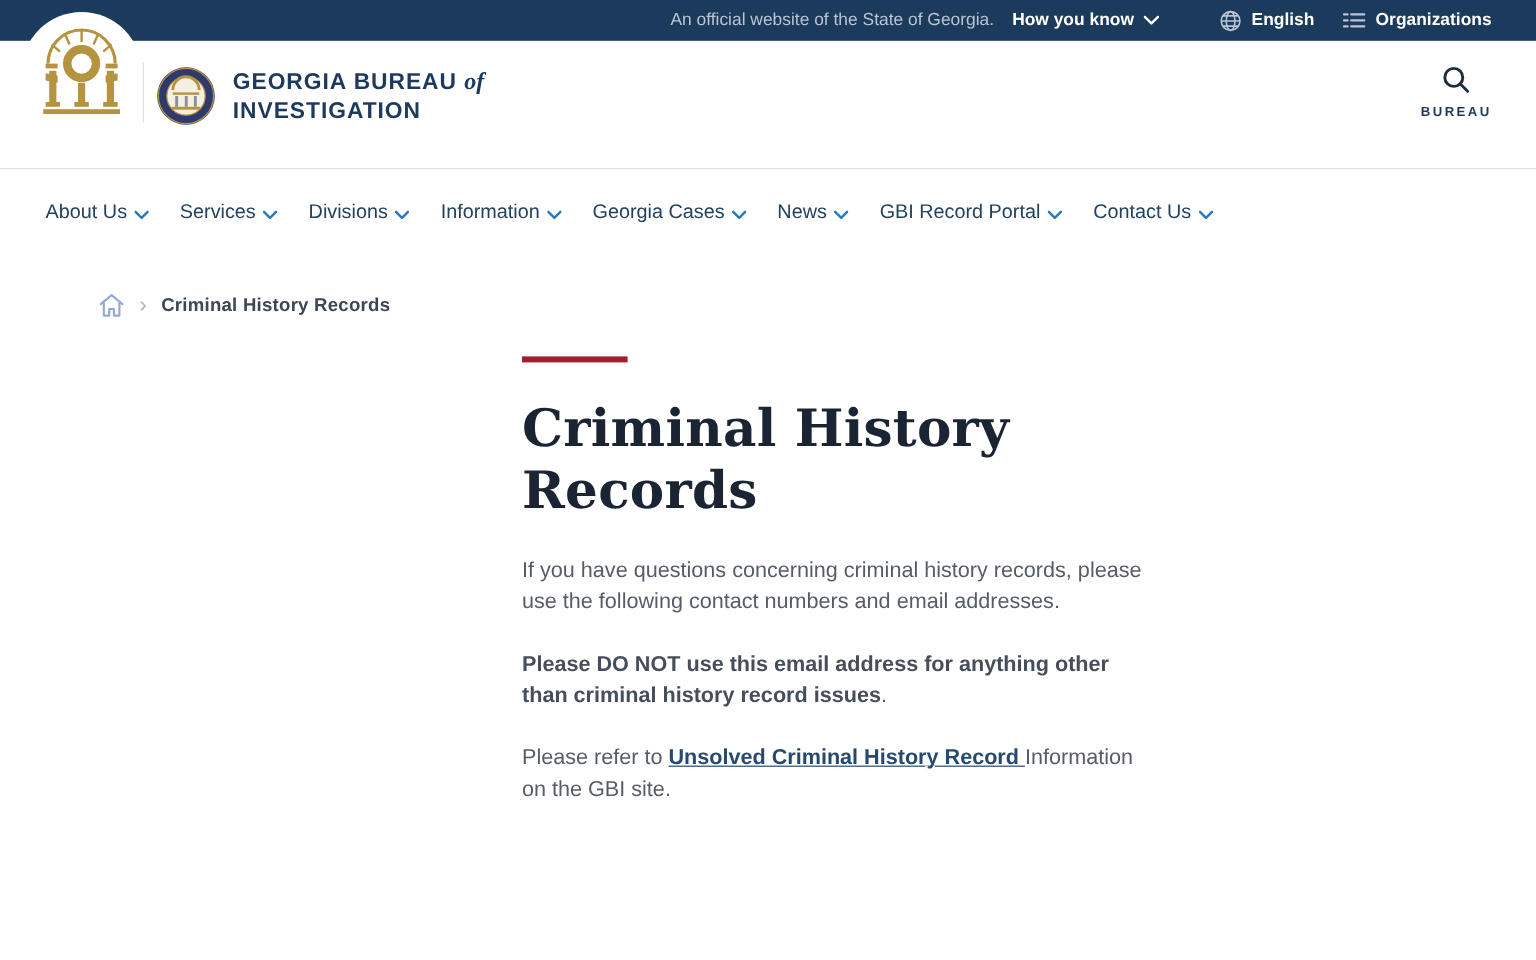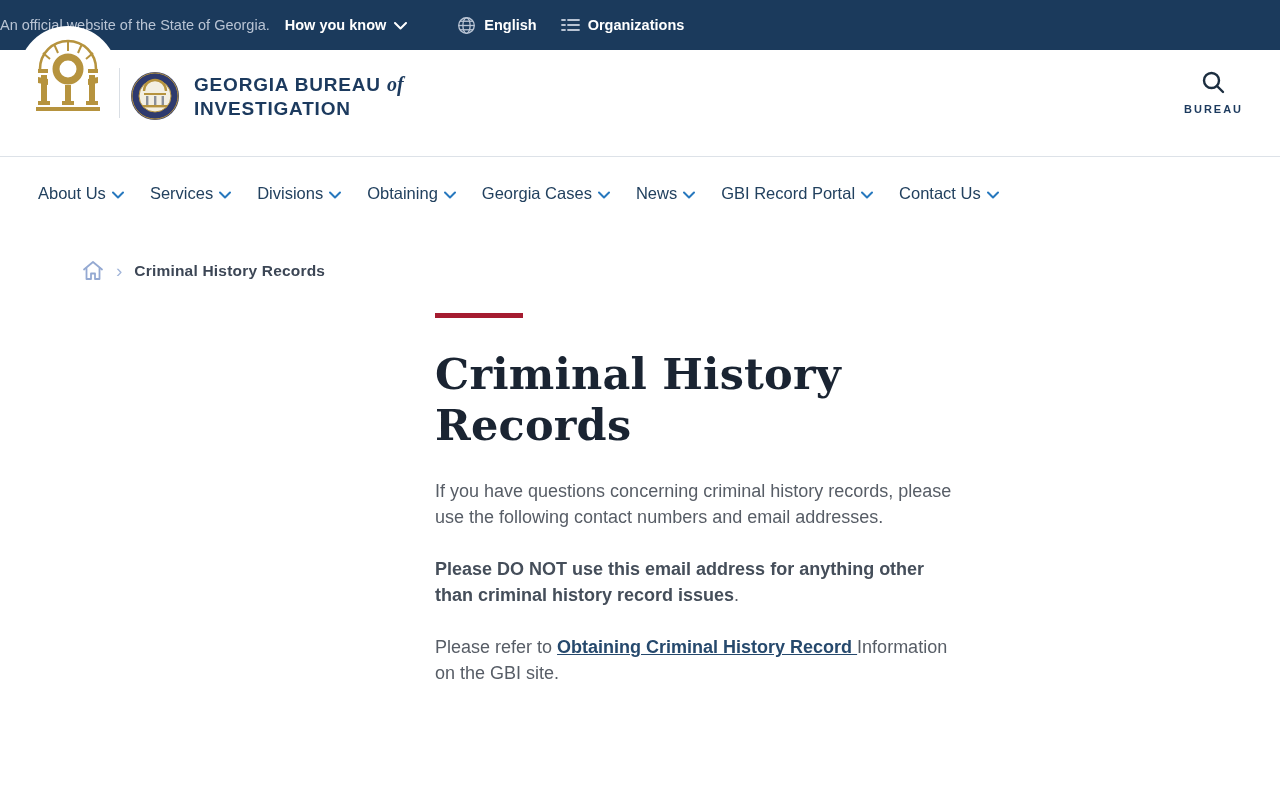--- a/index.html
+++ b/index.html
@@ -1,21 +1,21 @@
 <!DOCTYPE html>
 <html><head>
 <meta charset="utf-8">
 <style>
   * { margin:0; padding:0; box-sizing:border-box; }
   html,body { width:1280px; height:800px; overflow:hidden; background:#ffffff;
     font-family:"Liberation Sans","DejaVu Sans",sans-serif; }
 
   
-  .topbar { height:50px; background:#1b3a5c; display:flex; align-items:center;
-    justify-content:flex-start; padding-right:37px; position:relative; z-index:1; }
+  .topbar { height:34px; background:#1b3a5c; display:flex; align-items:center;
+    justify-content:flex-end; padding-right:37px; position:relative; z-index:1; }
   .topbar .official { color:#b9c4d4; font-size:14.5px; margin-right:15px; }
   .topbar .howknow { display:flex; align-items:center; color:#ffffff; font-size:14.5px;
     font-weight:bold; cursor:pointer; }
   .topbar .howknow svg { margin-left:8px; }
   .tb-group { display:flex; align-items:center; color:#ffffff; font-size:14.5px;
     font-weight:bold; cursor:pointer; }
   .tb-group .tbicon { display:inline-flex; margin-right:8px; }
   .grp-lang { margin-left:50px; }
   .grp-orgs { margin-left:24px; }
 
@@ -176,21 +176,21 @@
         <polyline points="1,1.5 6,6.5 11,1.5" fill="none" stroke="#2778be" stroke-width="2" stroke-linecap="round" stroke-linejoin="round"></polyline>
       </svg>
   </span>
   <span class="nav-item">
     <span>Divisions</span>
     <svg width="12" height="8" viewBox="0 0 12 8">
         <polyline points="1,1.5 6,6.5 11,1.5" fill="none" stroke="#2778be" stroke-width="2" stroke-linecap="round" stroke-linejoin="round"></polyline>
       </svg>
   </span>
   <span class="nav-item">
-    <span>Obtaining</span>
+    <span>Information</span>
     <svg width="12" height="8" viewBox="0 0 12 8">
         <polyline points="1,1.5 6,6.5 11,1.5" fill="none" stroke="#2778be" stroke-width="2" stroke-linecap="round" stroke-linejoin="round"></polyline>
       </svg>
   </span>
   <span class="nav-item">
     <span>Georgia Cases</span>
     <svg width="12" height="8" viewBox="0 0 12 8">
         <polyline points="1,1.5 6,6.5 11,1.5" fill="none" stroke="#2778be" stroke-width="2" stroke-linecap="round" stroke-linejoin="round"></polyline>
       </svg>
   </span>
@@ -234,15 +234,15 @@
   <p>
     <span>If you have questions concerning criminal history records, please use the following contact numbers and email addresses.</span>
   </p>
 
 
   <p>
     <span class="b">Please DO NOT use this email address for anything other than criminal history record issues</span><span>.</span>
   </p>
 
   <p>
-    <span>Please refer to </span><a class="doc-link">Obtaining Criminal History Record </a><span>Information on the GBI site.</span>
+    <span>Please refer to </span><a class="doc-link">Unsolved Criminal History Record </a><span>Information on the GBI site.</span>
   </p>
 </div>
 
 </body></html>

